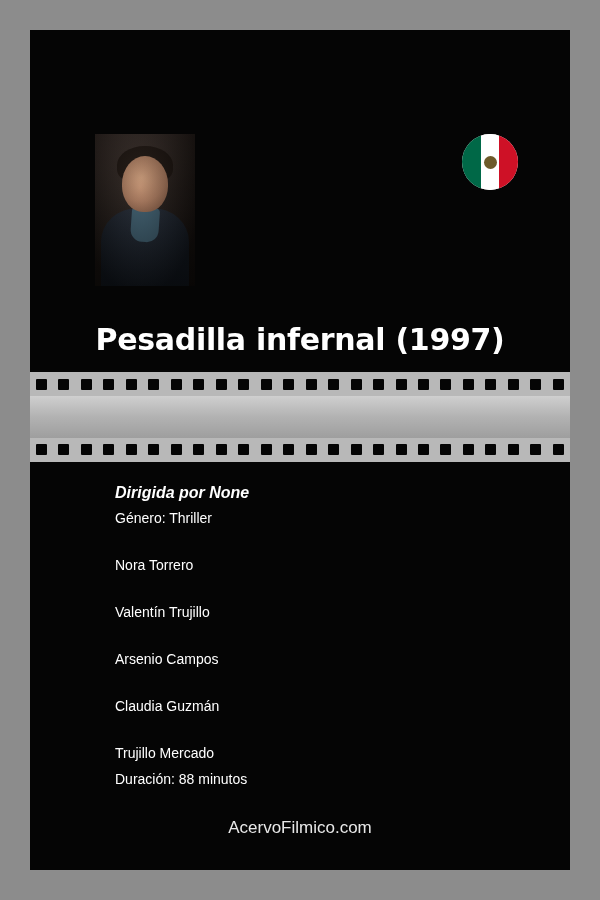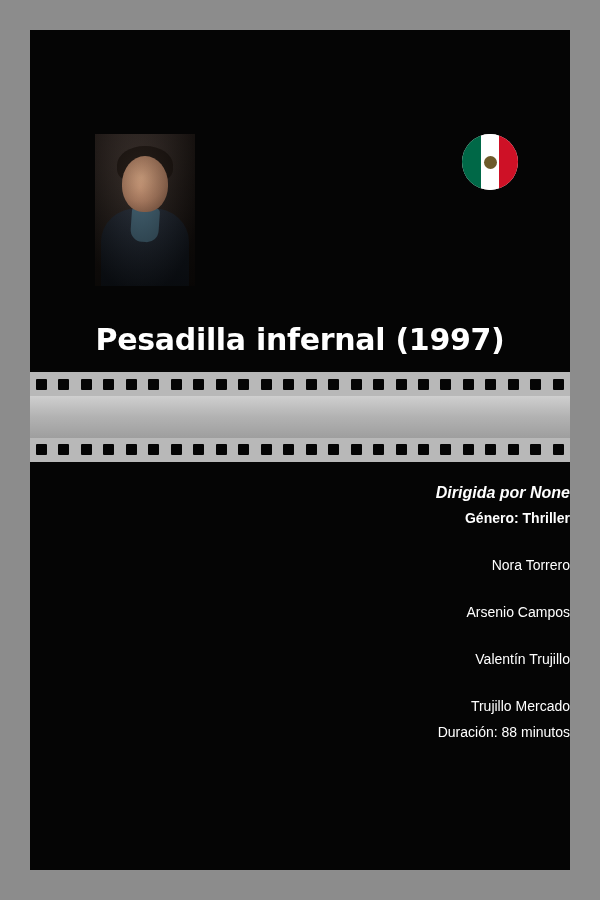--- a/index.html
+++ b/index.html
@@ -155,32 +155,30 @@
     top: 24px;
     height: 42px;
     background: linear-gradient(180deg, #cfcfcf 0%, #b2b2b2 50%, #9e9e9e 100%);
   }
 
   
   .credits {
     position: relative;
     padding: 22px 0 0 85px;
     color: #ffffff;
-    text-align: right;
   }
   .director {
     font-style: italic;
     font-weight: bold;
     font-size: 16px;
     margin-bottom: 8px;
   }
   .genre {
     font-size: 14px;
     margin-bottom: 28px;
-    font-weight: bold;
   }
   .cast-item {
     font-size: 14px;
     margin-bottom: 10px;
     margin-top: 31px;
   }
   .duration {
     font-size: 14px;
     margin-top: 2px;
   }
@@ -274,21 +272,23 @@
         <div class="perf"></div>
     </div>
   </div>
 
   <div class="credits">
     <div class="director">Dirigida por None</div>
     <div class="genre">Género: Thriller</div>
 
     <div class="cast-list">
       <div class="cast-item">Nora Torrero</div>
+      <div class="cast-item">Valentín Trujillo</div>
       <div class="cast-item">Arsenio Campos</div>
-      <div class="cast-item">Valentín Trujillo</div>
+      <div class="cast-item">Claudia Guzmán</div>
       <div class="cast-item">Trujillo Mercado</div>
     </div>
 
     <div class="duration">Duración: 88 minutos</div>
   </div>
 
+  <div class="footer">AcervoFilmico.com</div>
 </div>
 
 </body></html>

